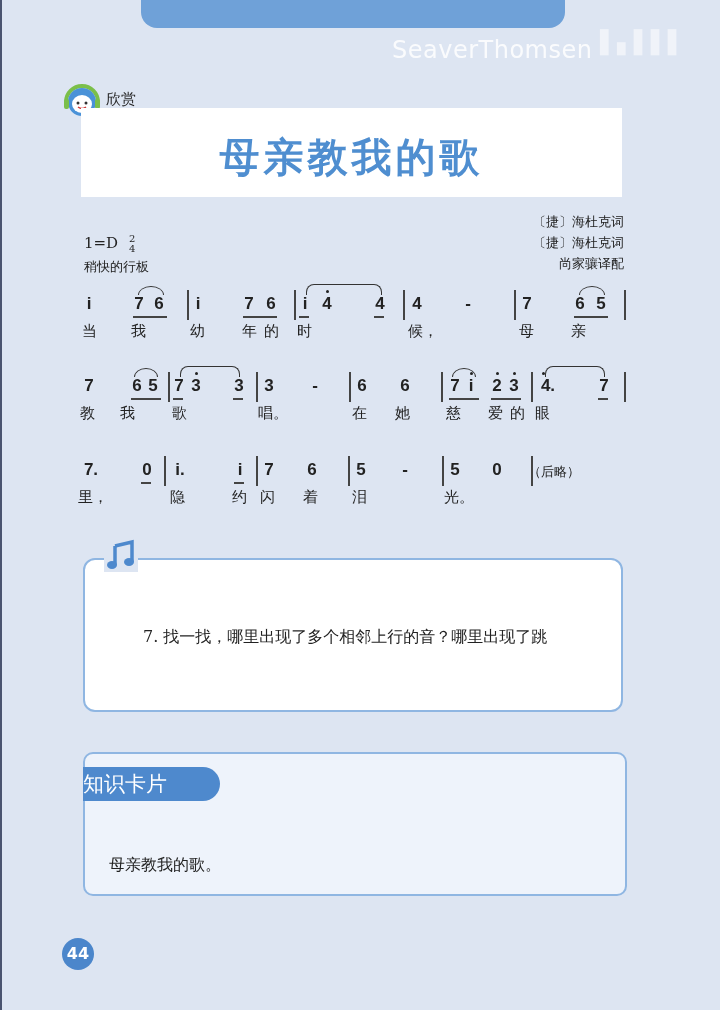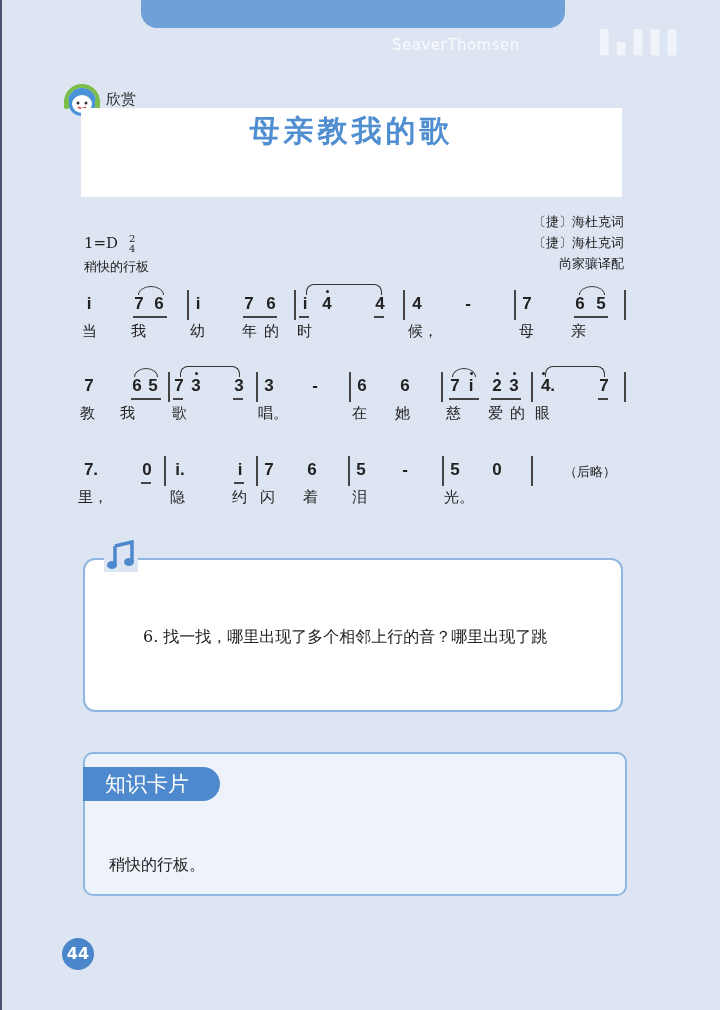--- a/index.html
+++ b/index.html
@@ -1,41 +1,41 @@
 <!DOCTYPE html>
 <html><head>
 <meta charset="utf-8">
 <style>
   html,body{margin:0;padding:0;}
   body{width:720px;height:1010px;background:#dde5f2;position:relative;overflow:hidden;font-family:"DejaVu Serif",serif;color:#222;}
   .edge-left{position:absolute;left:0;top:0;width:2px;height:1010px;background:#4a5470;}
   .top-tab{position:absolute;left:141px;top:0;width:424px;height:28px;background:#6fa1d8;border-radius:0 0 16px 16px;}
-  .watermark{position:absolute;left:392px;top:36px;font-family:"DejaVu Sans",sans-serif;font-size:15px;color:rgba(255,255,255,0.85);letter-spacing:0.5px;}
+  .watermark{position:absolute;left:392px;top:36px;font-family:"DejaVu Sans",sans-serif;font-size:24px;color:rgba(255,255,255,0.85);letter-spacing:0.5px;}
   .wm-logo{position:absolute;left:600px;top:30px;width:100px;height:34px;color:rgba(255,255,255,0.55);font-family:"DejaVu Sans",sans-serif;font-size:22px;font-weight:bold;}
   .mascot{position:absolute;left:62px;top:80px;width:40px;height:40px;}
   .section-label{position:absolute;left:106px;top:90px;font-family:"DejaVu Sans",sans-serif;font-size:15px;color:#222;}
   .title-box{position:absolute;left:81px;top:108px;width:541px;height:89px;background:#fff;}
-  .title{position:absolute;left:0;right:0;top:3px;text-align:center;font-family:Liberation Mono, monospace;font-weight:bold;font-size:30px;color:#4f8ed0;letter-spacing:4px;}
+  .title{position:absolute;left:0;right:0;top:22px;text-align:center;font-family:Liberation Mono, monospace;font-weight:bold;font-size:40px;color:#4f8ed0;letter-spacing:4px;}
   .key{position:absolute;left:84px;top:234px;font-family:"DejaVu Serif",serif;font-weight:normal;font-size:15px;}
   .frac{display:inline-block;vertical-align:middle;font-size:10px;line-height:10px;text-align:center;margin-left:6px;}
   .tempo{position:absolute;left:84px;top:258px;font-family:"DejaVu Sans",sans-serif;font-size:13px;}
   .credits{position:absolute;right:96px;top:211px;text-align:right;font-size:13px;line-height:21px;}
   .row{position:absolute;left:0;width:720px;height:60px;}
   .n{position:absolute;font-family:"Liberation Sans",sans-serif;font-weight:bold;font-size:17px;width:14px;text-align:center;}
   .l{position:absolute;font-size:15px;}
   .bar{position:absolute;width:1.5px;height:30px;background:#444;}
   .ul{position:absolute;height:1.5px;background:#444;}
   .dot{position:absolute;width:3px;height:3px;border-radius:50%;background:#222;}
   .slur{position:absolute;border:1.3px solid #333;border-bottom:none;border-radius:50% 50% 0 0/100% 100% 0 0;}
   .ms{position:absolute;font-family:"DejaVu Sans",sans-serif;font-size:13px;}
   .card1{position:absolute;left:83px;top:558px;width:536px;height:150px;background:#fff;border:2px solid #8fb6e2;border-radius:12px;}
   .note-icon{position:absolute;left:104px;top:538px;width:34px;height:34px;background:#dde5f2;}
   .q{position:absolute;font-size:16px;line-height:34px;}
   .card2{position:absolute;left:83px;top:752px;width:540px;height:140px;background:#eef3fb;border:2px solid #8fb6e2;border-radius:10px;}
-  .kc-tab{position:absolute;left:83px;top:767px;width:137px;height:34px;background:#4e89cd;border-radius:0 17px 17px 0;color:#fff;font-size:21px;line-height:34px;padding-left:22px;box-sizing:border-box;font-family:"DejaVu Serif",serif;}
+  .kc-tab{position:absolute;left:83px;top:767px;width:137px;height:34px;background:#4e89cd;border-radius:0 17px 17px 0;color:#fff;font-size:21px;line-height:34px;box-sizing:border-box;font-family:"DejaVu Serif",serif;}
   .term{color:#7ba6d8;}
   .page-num{position:absolute;left:62px;top:938px;width:32px;height:32px;border-radius:50%;background:#4b86cb;color:#fff;font-family:"DejaVu Sans",sans-serif;font-weight:bold;font-size:16px;line-height:32px;text-align:center;}
 </style>
 </head>
 <body>
 
 <div class="edge-left"></div>
 <div class="top-tab"></div>
 <div class="watermark">SeaverThomsen</div>
 <div class="wm-logo">▌▖▌▌▌</div>
@@ -168,38 +168,38 @@
   <div class="bar" style="left:256px;top:0"></div>
   <span class="n" style="left:262px;top:4px">7</span>
   <span class="n" style="left:305px;top:4px">6</span>
   <div class="bar" style="left:348px;top:0"></div>
   <span class="n" style="left:354px;top:4px">5</span>
   <span class="n" style="left:398px;top:4px">-</span>
   <div class="bar" style="left:442px;top:0"></div>
   <span class="n" style="left:448px;top:4px">5</span>
   <span class="n" style="left:490px;top:4px">0</span>
   <div class="bar" style="left:531px;top:0"></div>
-  <span class="ms" style="left:564px;top:7px">（后略）</span>
+  <span class="ms" style="left:528px;top:7px">（后略）</span>
   <span class="l" style="left:78px;top:32px">里，</span>
   <span class="l" style="left:170px;top:32px">隐</span>
   <span class="l" style="left:232px;top:32px">约</span>
   <span class="l" style="left:260px;top:32px">闪</span>
   <span class="l" style="left:303px;top:32px">着</span>
   <span class="l" style="left:352px;top:32px">泪</span>
   <span class="l" style="left:444px;top:32px">光。</span>
 </div>
 
 <div class="card1">
-  <div class="q" style="left:58px;top:60px">6. 找一找，哪里出现了多个相邻上行的音？哪里出现了跳</div>
+  <div class="q" style="left:58px;top:60px">7. 找一找，哪里出现了多个相邻上行的音？哪里出现了跳</div>
 </div>
 <svg class="note-icon" viewBox="0 0 34 34">
   <path d="M11 8 L28 4 L28 24" stroke="#4e89cd" stroke-width="3.5" fill="none"></path>
   <path d="M11 8 L11 27" stroke="#4e89cd" stroke-width="3.5"></path>
   <ellipse cx="8" cy="27" rx="5" ry="4" fill="#4e89cd"></ellipse>
   <ellipse cx="25" cy="24" rx="5" ry="4" fill="#4e89cd"></ellipse>
 </svg>
 
 <div class="card2">
-  <div class="q" style="left:24px;top:94px">稍快的行板。</div>
+  <div class="q" style="left:24px;top:94px">母亲教我的歌。</div>
 </div>
 <div class="kc-tab">知识卡片</div>
 
 <div class="page-num">44</div>
 
 </body></html>

